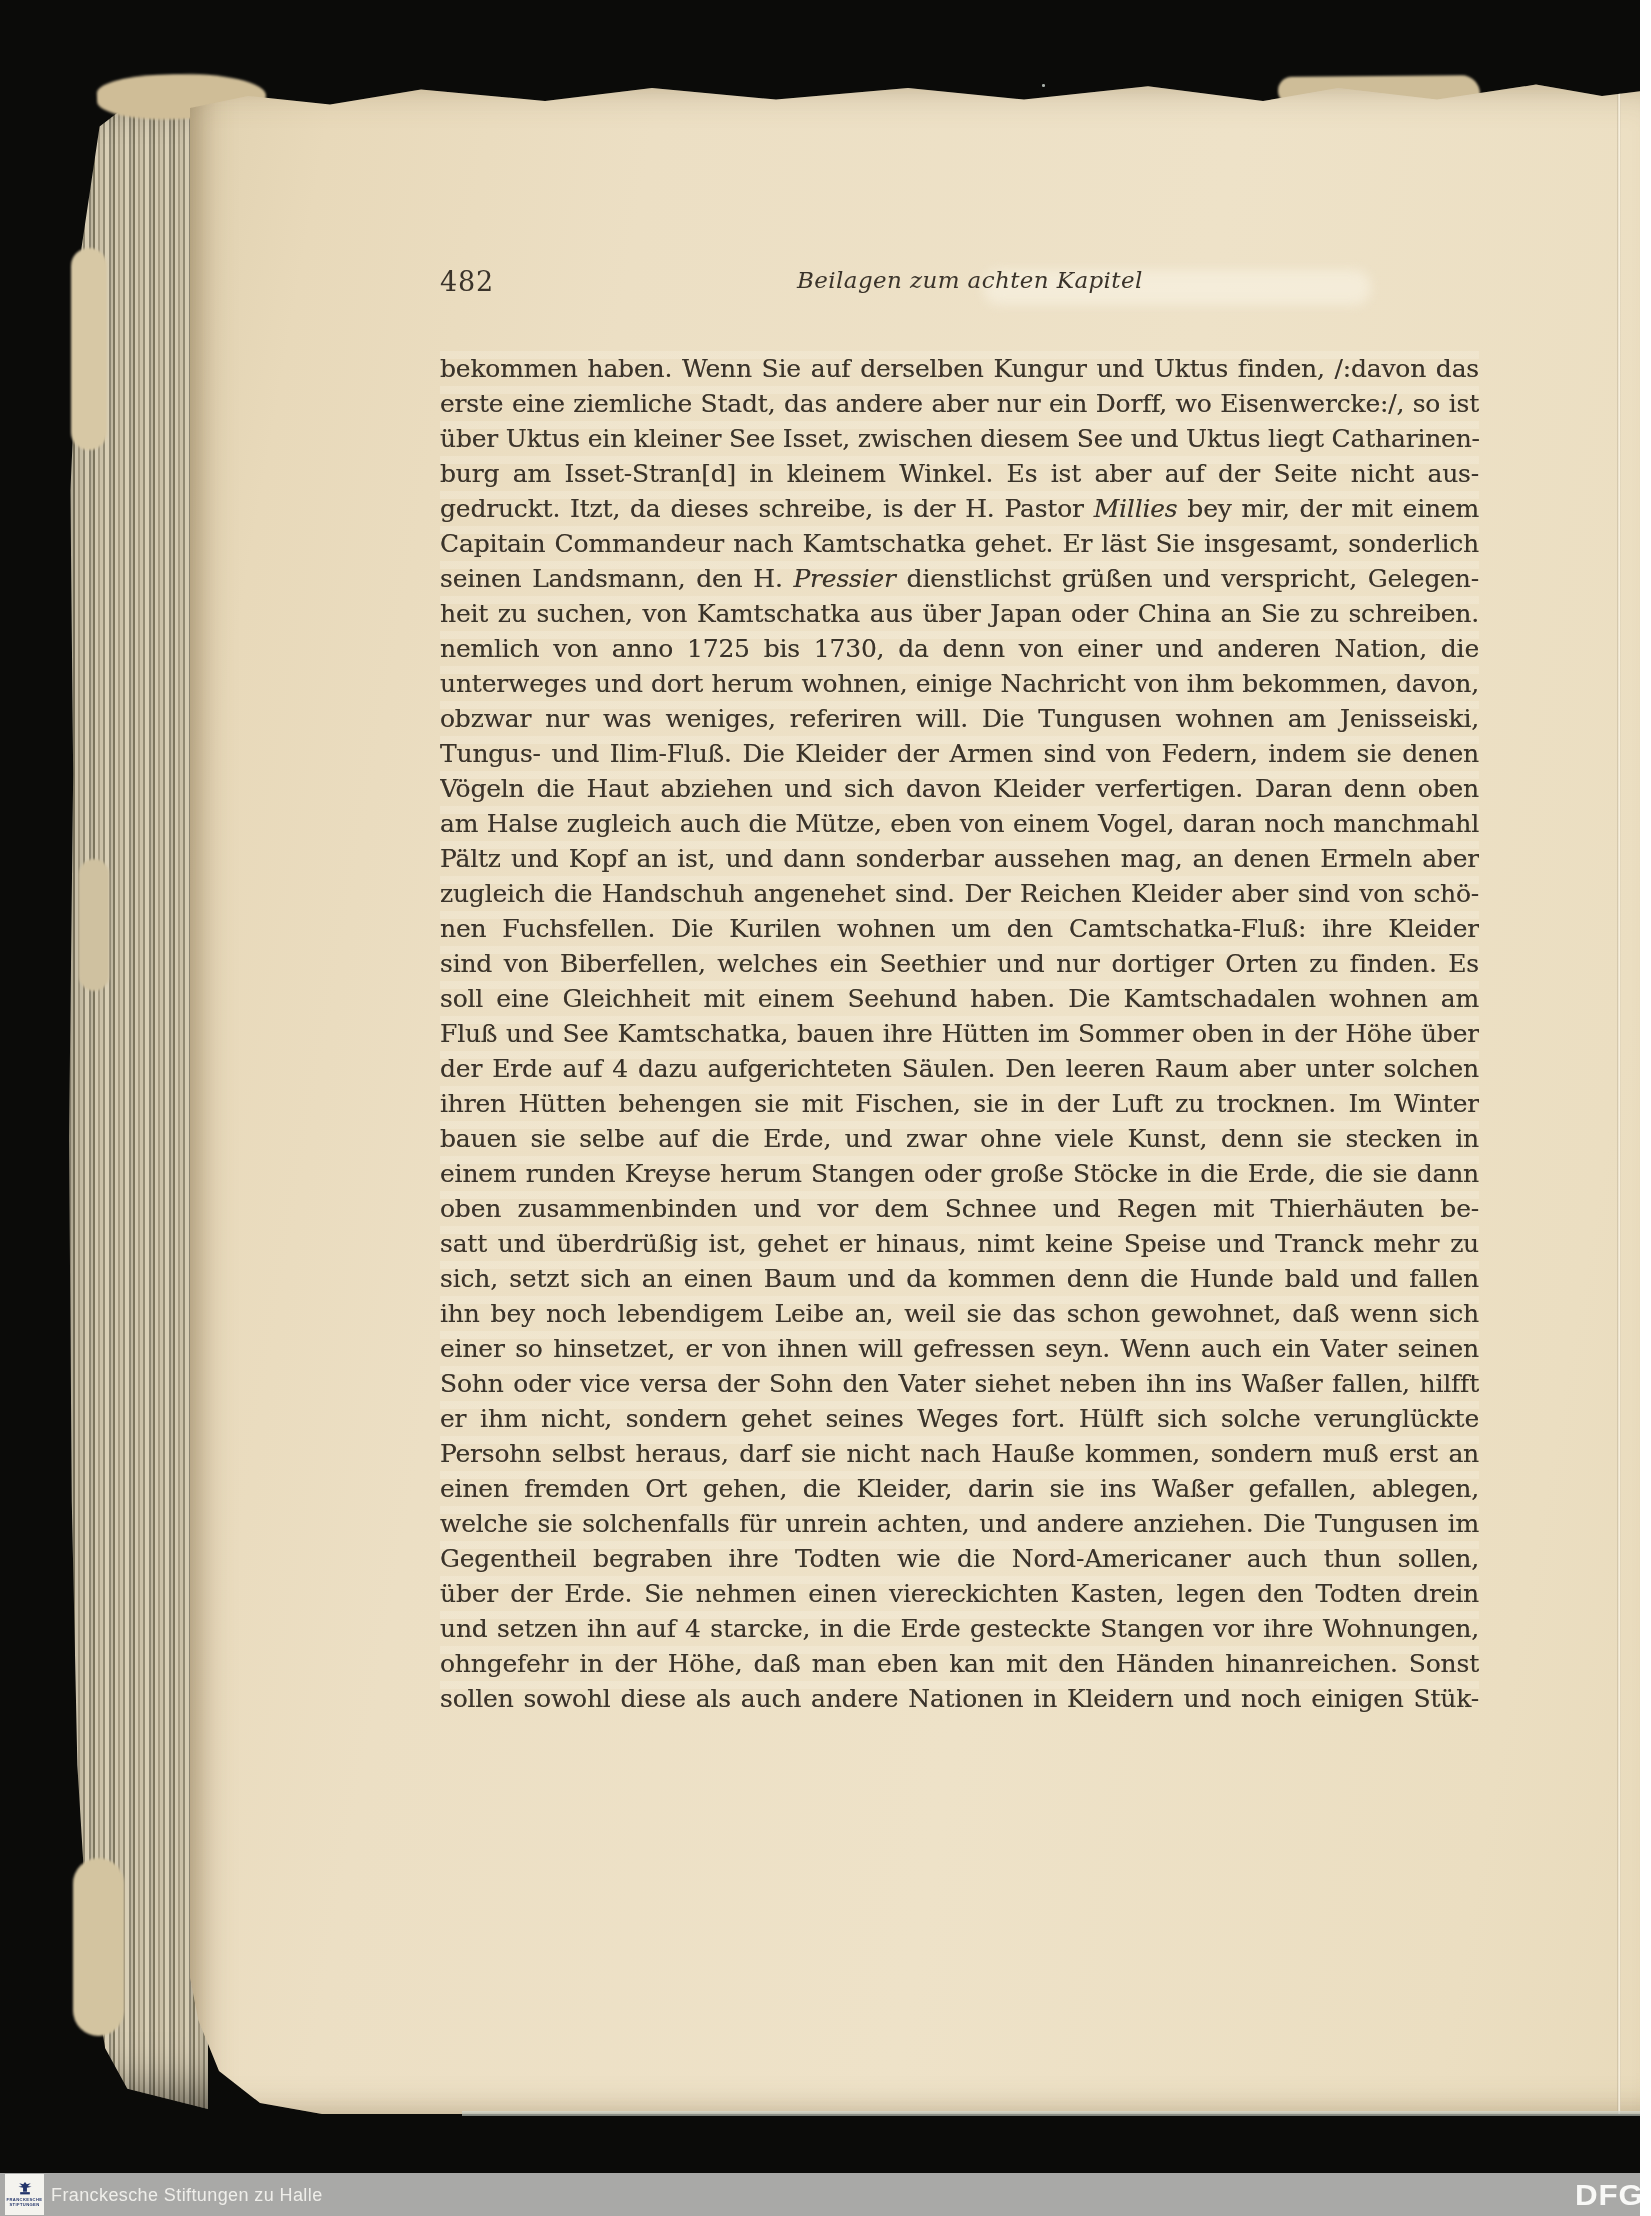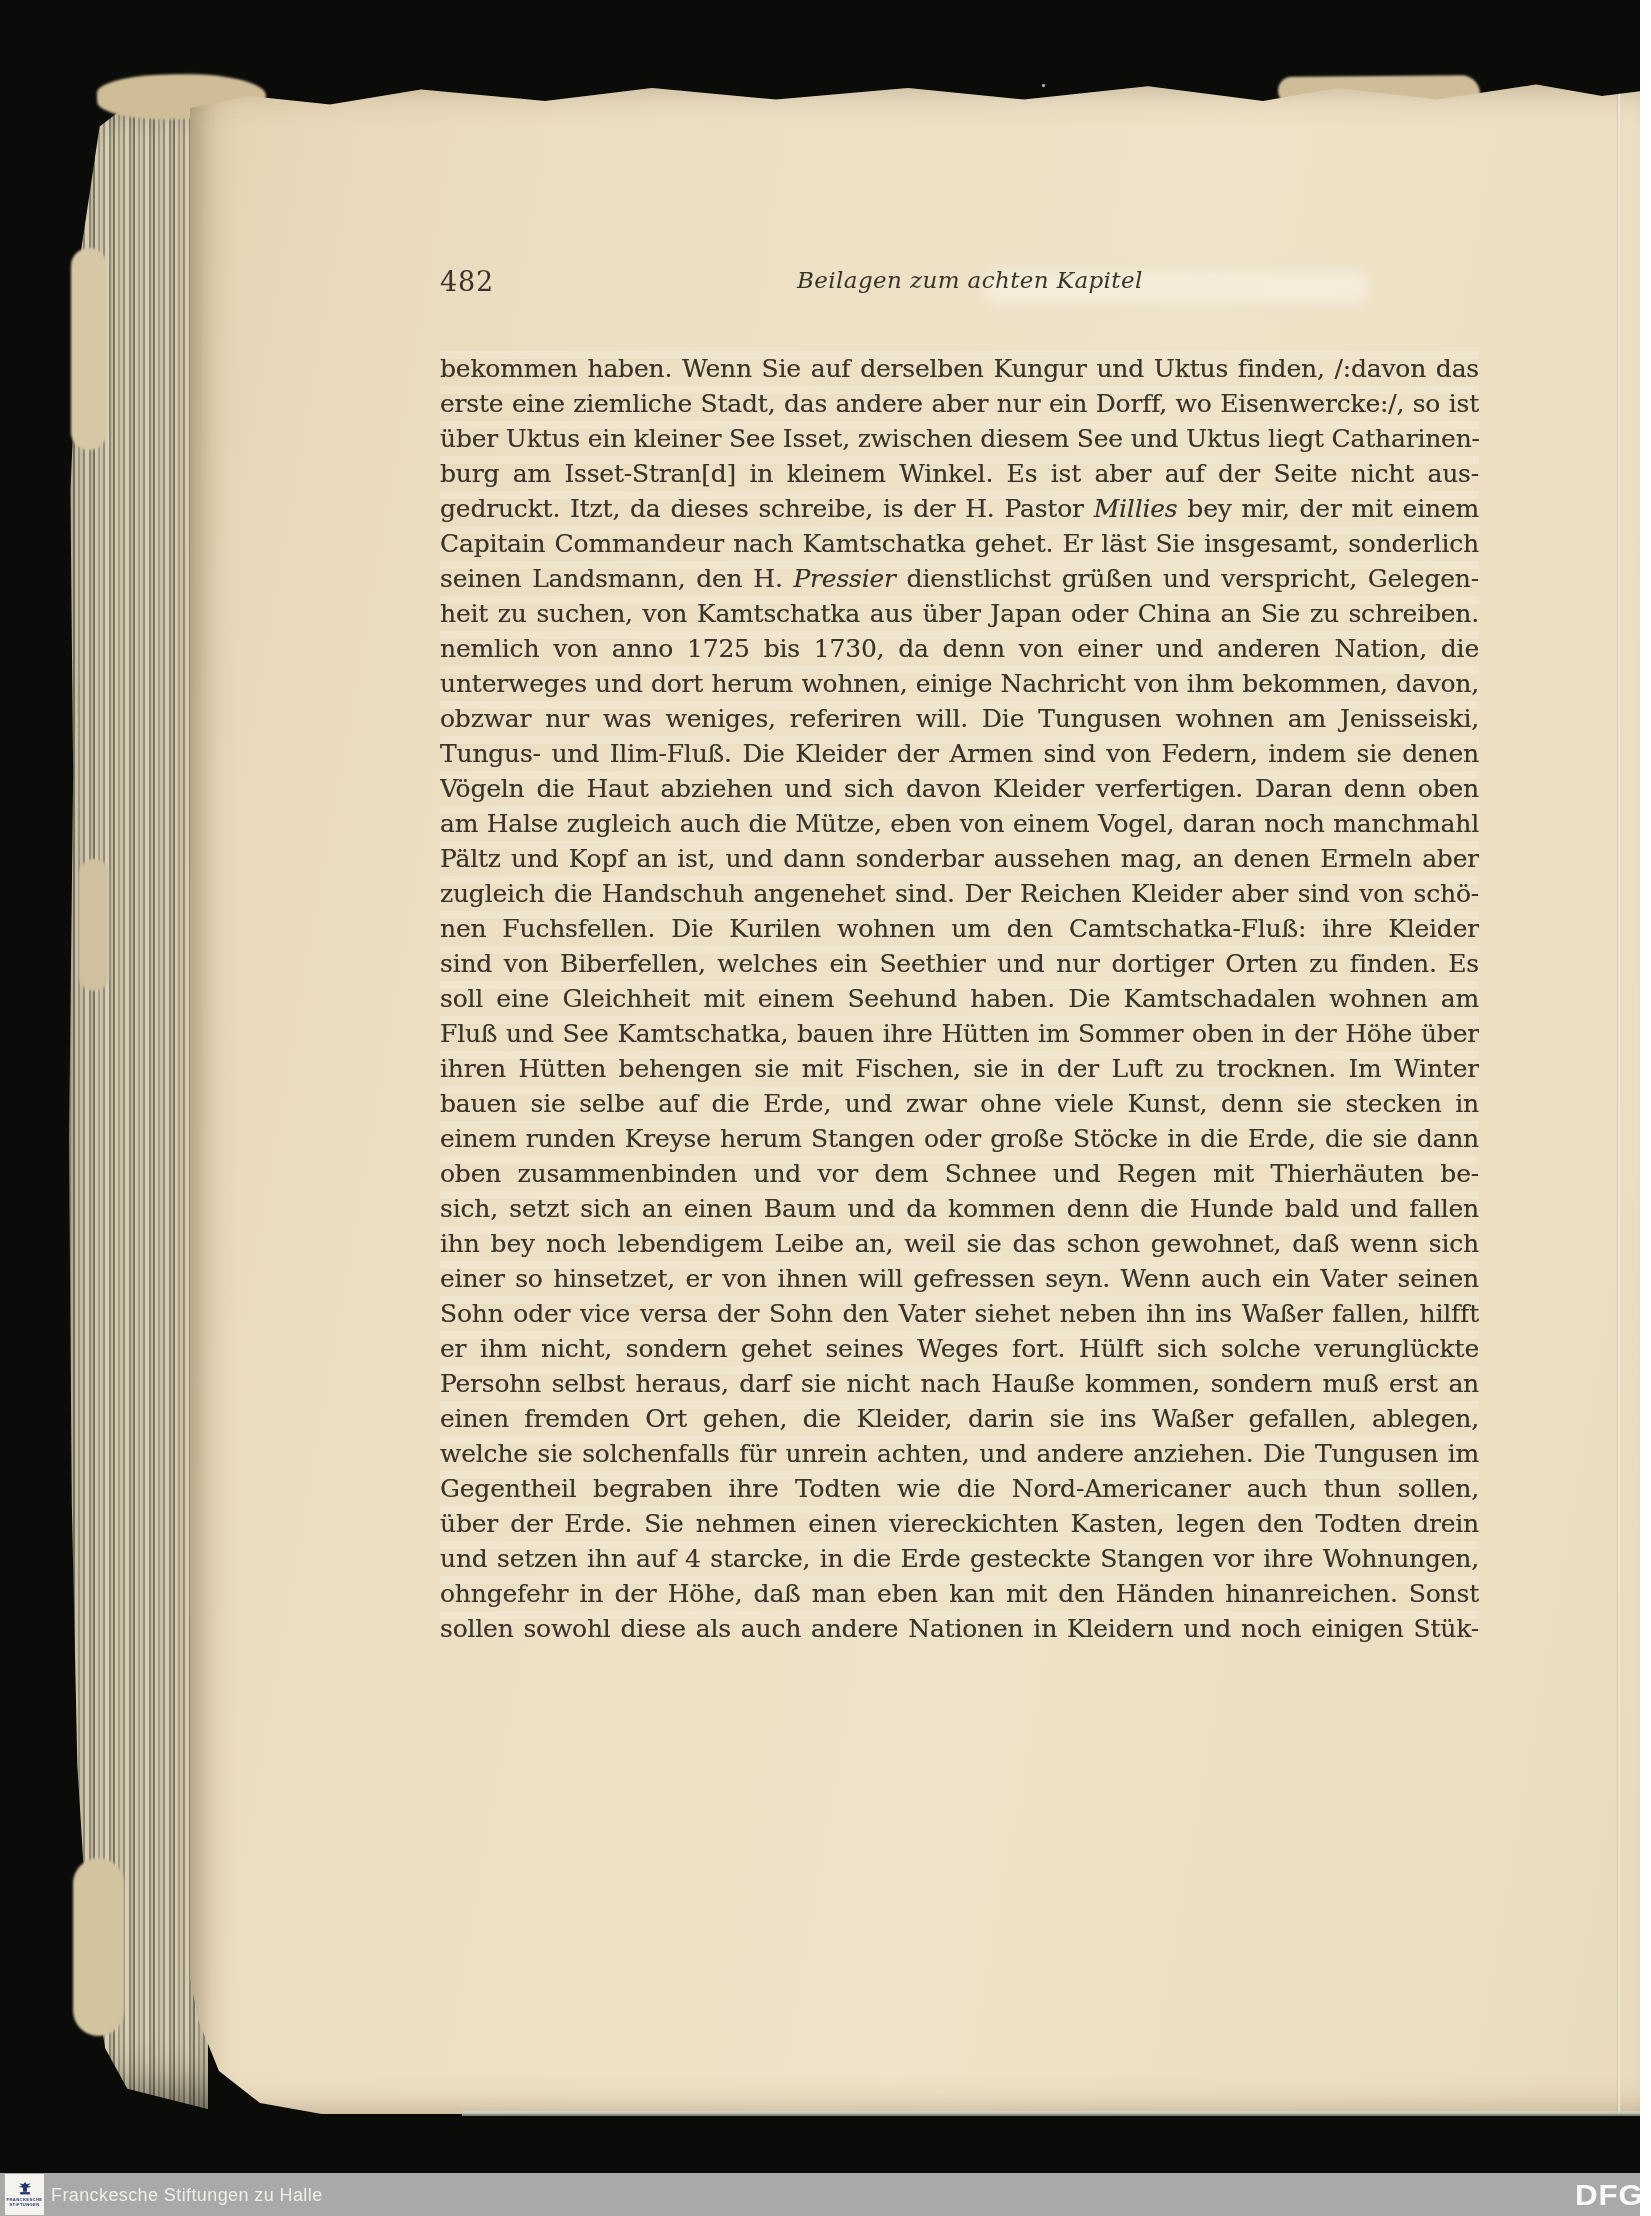--- a/index.html
+++ b/index.html
@@ -128,24 +128,26 @@
         <div class="line">obzwar nur was weniges, referiren will. Die Tungusen wohnen am Jenisseiski,</div>
         <div class="line">Tungus- und Ilim-Fluß. Die Kleider der Armen sind von Federn, indem sie denen</div>
         <div class="line">Vögeln die Haut abziehen und sich davon Kleider verfertigen. Daran denn oben</div>
         <div class="line">am Halse zugleich auch die Mütze, eben von einem Vogel, daran noch manchmahl</div>
         <div class="line">Pältz und Kopf an ist, und dann sonderbar aussehen mag, an denen Ermeln aber</div>
         <div class="line">zugleich die Handschuh angenehet sind. Der Reichen Kleider aber sind von schö-</div>
         <div class="line">nen Fuchsfellen. Die Kurilen wohnen um den Camtschatka-Fluß: ihre Kleider</div>
         <div class="line">sind von Biberfellen, welches ein Seethier und nur dortiger Orten zu finden. Es</div>
         <div class="line">soll eine Gleichheit mit einem Seehund haben. Die Kamtschadalen wohnen am</div>
         <div class="line">Fluß und See Kamtschatka, bauen ihre Hütten im Sommer oben in der Höhe über</div>
+        <div class="line">der Erde auf 4 dazu aufgerichteten Säulen. Den leeren Raum aber unter solchen</div>
         <div class="line">ihren Hütten behengen sie mit Fischen, sie in der Luft zu trocknen. Im Winter</div>
         <div class="line">bauen sie selbe auf die Erde, und zwar ohne viele Kunst, denn sie stecken in</div>
         <div class="line">einem runden Kreyse herum Stangen oder große Stöcke in die Erde, die sie dann</div>
         <div class="line">oben zusammenbinden und vor dem Schnee und Regen mit Thierhäuten be-</div>
+        <div class="line">satt und überdrüßig ist, gehet er hinaus, nimt keine Speise und Tranck mehr zu</div>
         <div class="line">sich, setzt sich an einen Baum und da kommen denn die Hunde bald und fallen</div>
         <div class="line">ihn bey noch lebendigem Leibe an, weil sie das schon gewohnet, daß wenn sich</div>
         <div class="line">einer so hinsetzet, er von ihnen will gefressen seyn. Wenn auch ein Vater seinen</div>
         <div class="line">Sohn oder vice versa der Sohn den Vater siehet neben ihn ins Waßer fallen, hilfft</div>
         <div class="line">er ihm nicht, sondern gehet seines Weges fort. Hülft sich solche verunglückte</div>
         <div class="line">Persohn selbst heraus, darf sie nicht nach Hauße kommen, sondern muß erst an</div>
         <div class="line">einen fremden Ort gehen, die Kleider, darin sie ins Waßer gefallen, ablegen,</div>
         <div class="line">welche sie solchenfalls für unrein achten, und andere anziehen. Die Tungusen im</div>
         <div class="line">Gegentheil begraben ihre Todten wie die Nord-Americaner auch thun sollen,</div>
         <div class="line">über der Erde. Sie nehmen einen viereckichten Kasten, legen den Todten drein</div>

